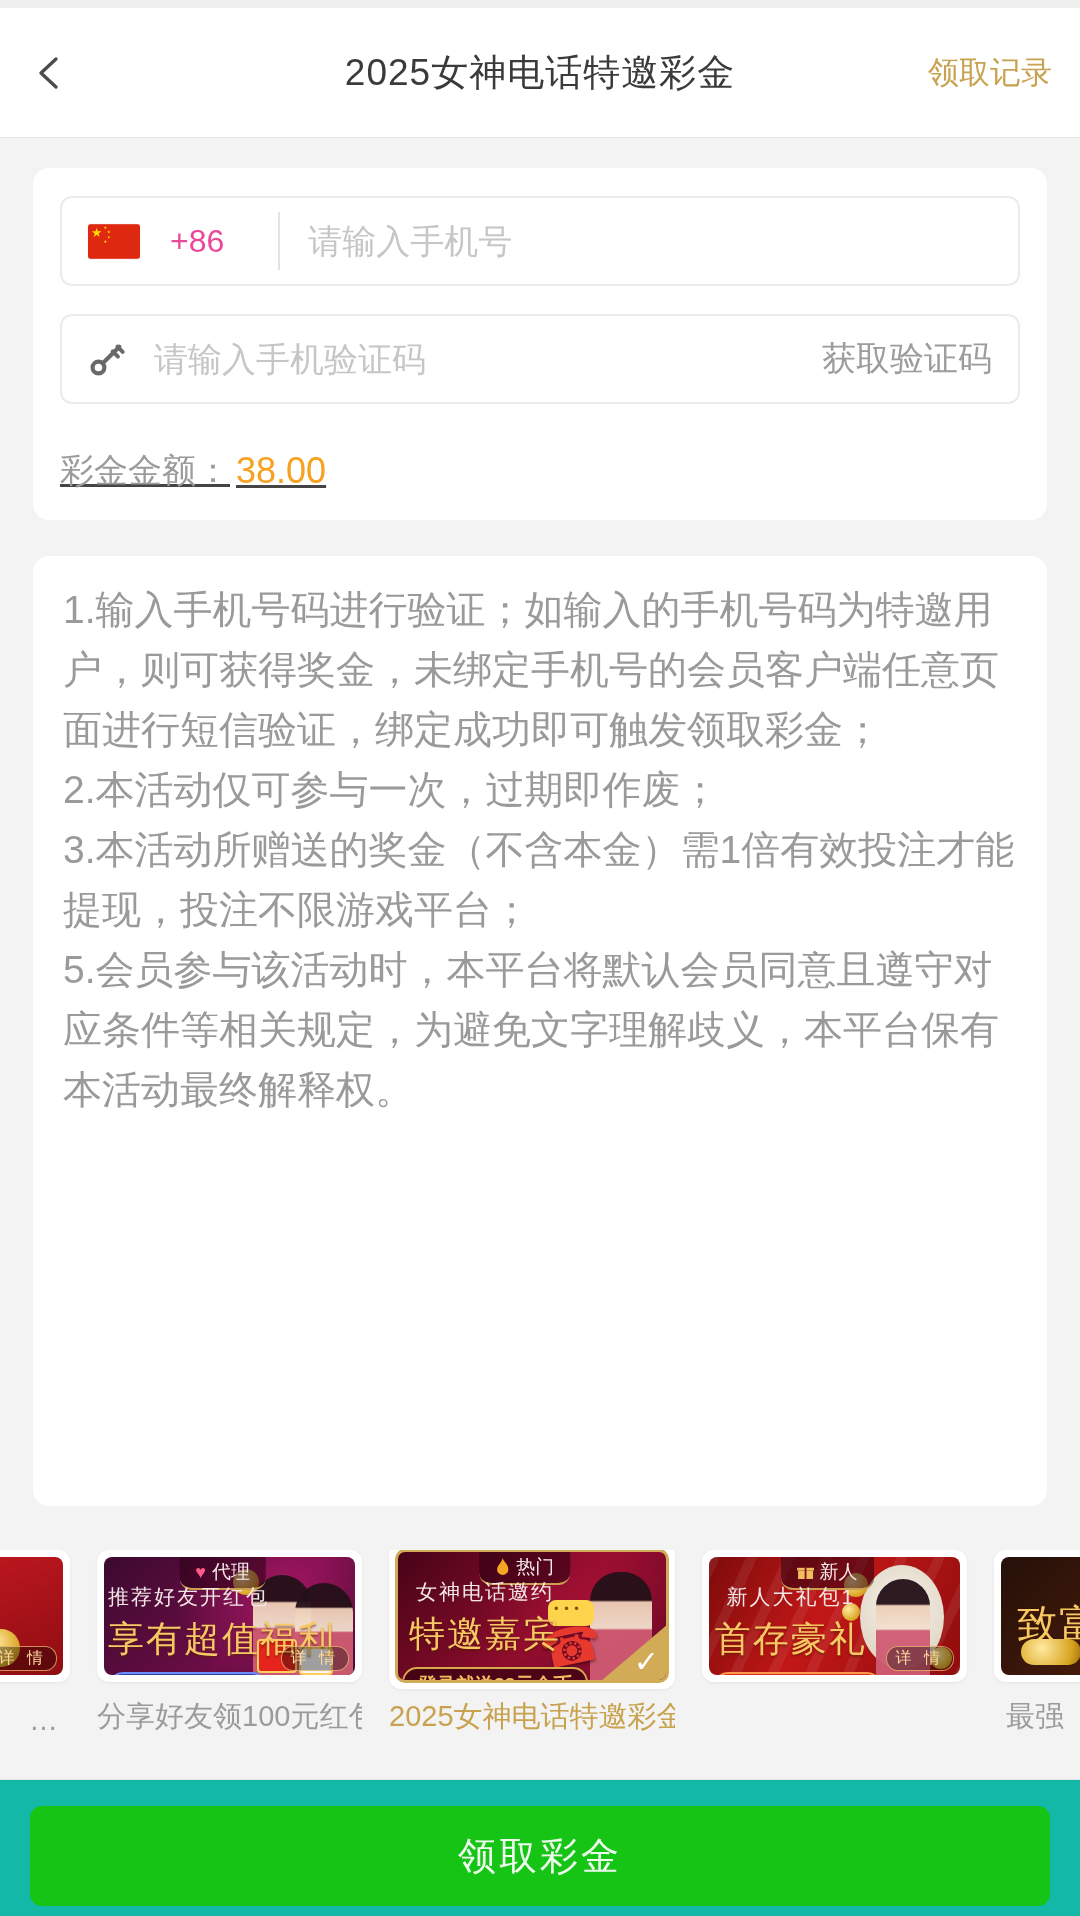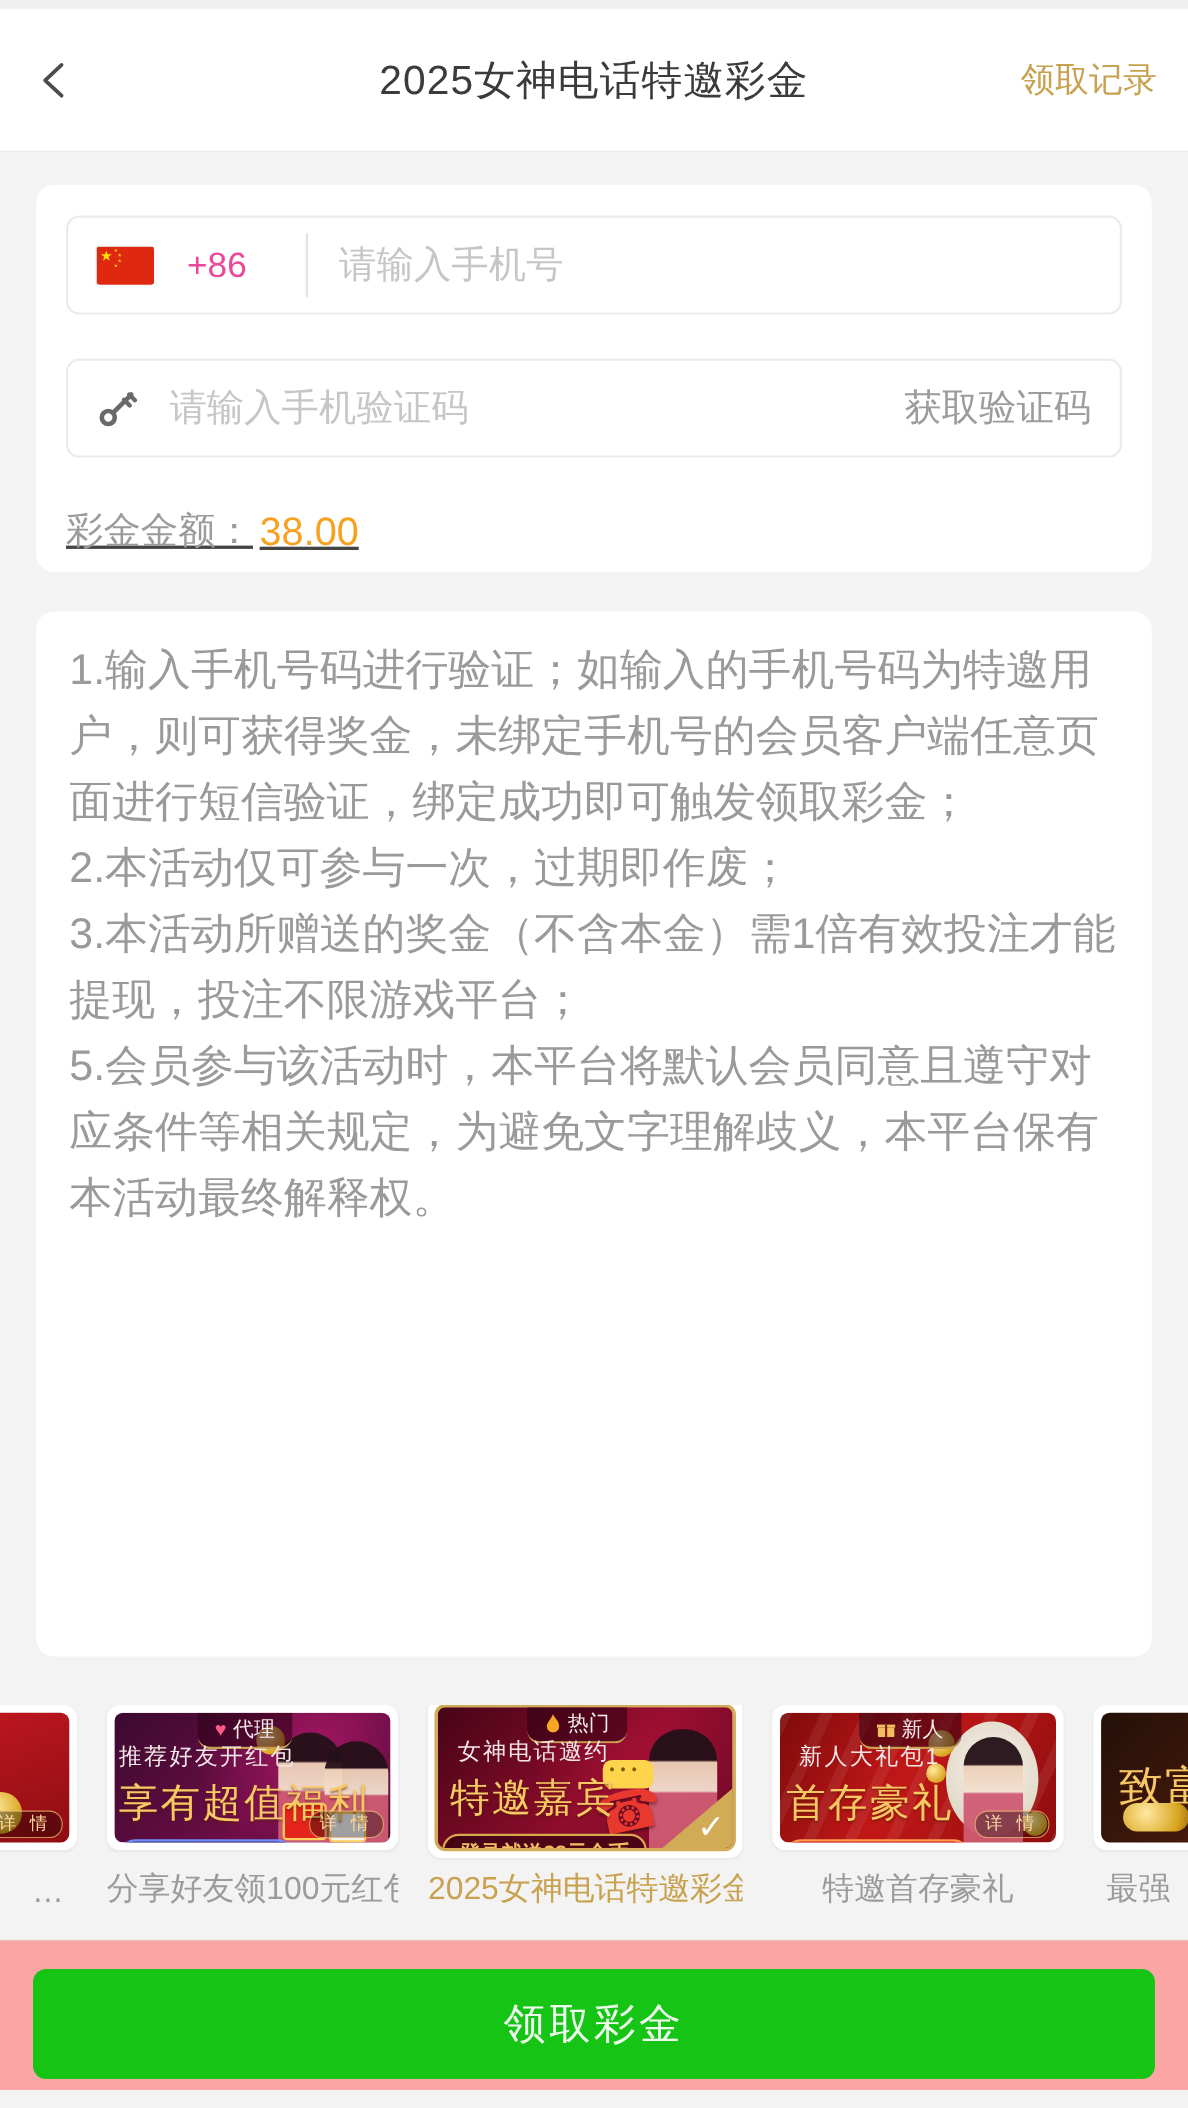--- a/index.html
+++ b/index.html
@@ -16,21 +16,21 @@
   .page-title { flex:1; text-align:center; font-size:37px; color:#3b3b3b; font-weight:500; letter-spacing:1px; }
   .records-link { position:absolute; right:28px; top:50%; transform:translateY(-50%);
                   font-size:31px; color:#c7a351; cursor:pointer;margin-left:42px; }
 
   
   .card { background:#fff; border-radius:16px; margin:0 33px; }
   .form-card { margin-top:30px; height:352px; padding:28px 27px 0; }
 
   .input-row { display:flex; align-items:center; height:90px; border:2px solid #ebebeb;
                border-radius:12px; padding:0 26px; background:#fff; }
-  .input-row + .input-row { margin-top:40px; }
+  .input-row + .input-row { margin-top:28px; }
   .flag { width:52px; height:35px; border-radius:3px; overflow:hidden; flex:0 0 auto; box-shadow:0 0 1px rgba(0,0,0,.25); }
   .cc { font-size:32px; color:#ec4899; margin-left:30px; }
   .vdiv { width:2px; height:58px; background:#e3e3e3; margin:0 0 0 54px; }
   .input-row input { border:0; outline:0; flex:1; font-size:34px; color:#444; margin-left:28px;
                      font-family:inherit; min-width:0; background:transparent; }
   .input-row input::placeholder { color:#c6c6c6; }
   .key-ic { flex:0 0 auto; display:flex; }
   .get-code { flex:0 0 auto; font-size:34px; color:#9c9c9c; margin-left:16px; cursor:pointer; }
 
   .amount-row { display:flex; align-items:center; margin-top:44px;text-decoration:underline; }
@@ -91,21 +91,21 @@
   .bubble { position:absolute; width:46px; height:26px; border-radius:8px; background:#ffd44d; }
   .bubble::after { content:"• • •"; position:absolute; left:6px; top:1px; font-size:13px; color:#7a5a00; letter-spacing:1px; }
   .giftbox { position:absolute; background:#e5251d; border:2px solid #ffcf5e; border-radius:4px; }
 
   .caption { margin-top:auto; font-size:29px; color:#9b9b9b; text-align:center; white-space:nowrap; overflow:hidden; }
   .c0 .caption { text-align:right; padding-right:12px; }
   .c2 .caption { color:#c8a24e; }
   .c4 .caption { text-align:left; padding-left:12px; }
 
   
-  footer { position:absolute; left:0; right:0; bottom:16px; height:136px; background:#fca5a5;
+  footer { position:absolute; left:0; right:0; bottom:0; height:136px; background:#14b8a6;
            box-shadow:0 -1px 0 #e6e6e6; }
   .claim-btn { display:block; margin:26px auto 0; width:1020px; height:100px; border:0; cursor:pointer;
                background:#15c415; border-radius:12px; color:rgba(255,255,255,.92);
                font-size:38px; letter-spacing:3px; font-family:inherit; }
 </style>
 </head>
 <body>
 
 <div class="statusbar"></div>
 
@@ -240,21 +240,20 @@
           <span>新人</span>
         </div>
         <div class="b-col">
           <div class="b-line1">新人大礼包1</div>
           <div class="b-head">首存豪礼</div>
           <span class="b-pill pill-red">最高赠送8888元</span>
         </div>
         <span class="detail-tag">详 情</span>
       </div>
     </div>
-    <div class="caption">特邀首存豪礼</div>
   </div>
 
   <div class="citem c4">
     <div class="thumb-card">
       <div class="banner bg4">
         <div class="b-head" style="position:absolute;left:16px;top:36px;font-size:40px">致富</div>
         <span class="coin" style="left:20px;bottom:10px;width:60px;height:26px;border-radius:13px"></span>
       </div>
     </div>
     <div class="caption">最强</div>

